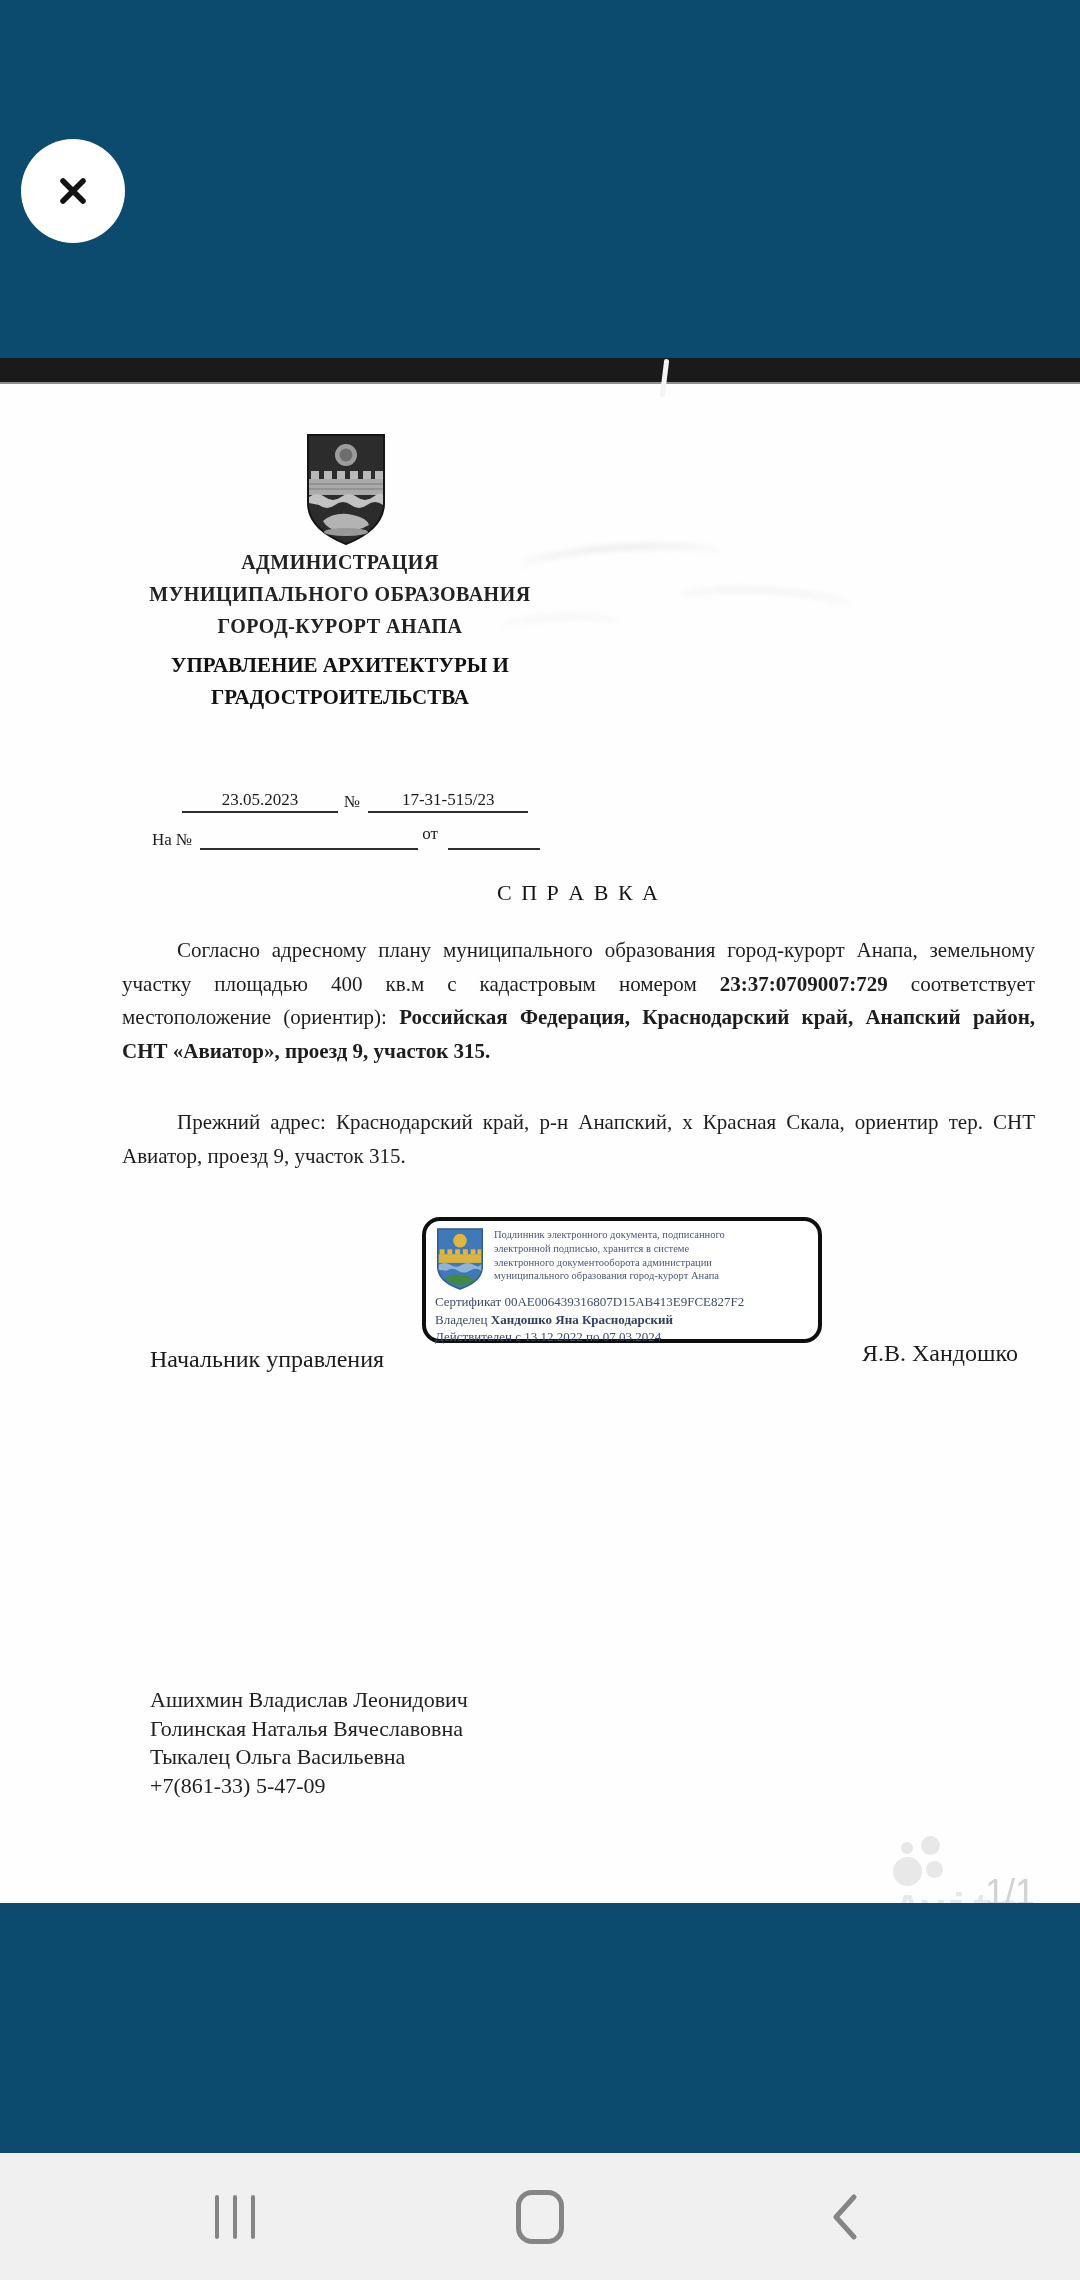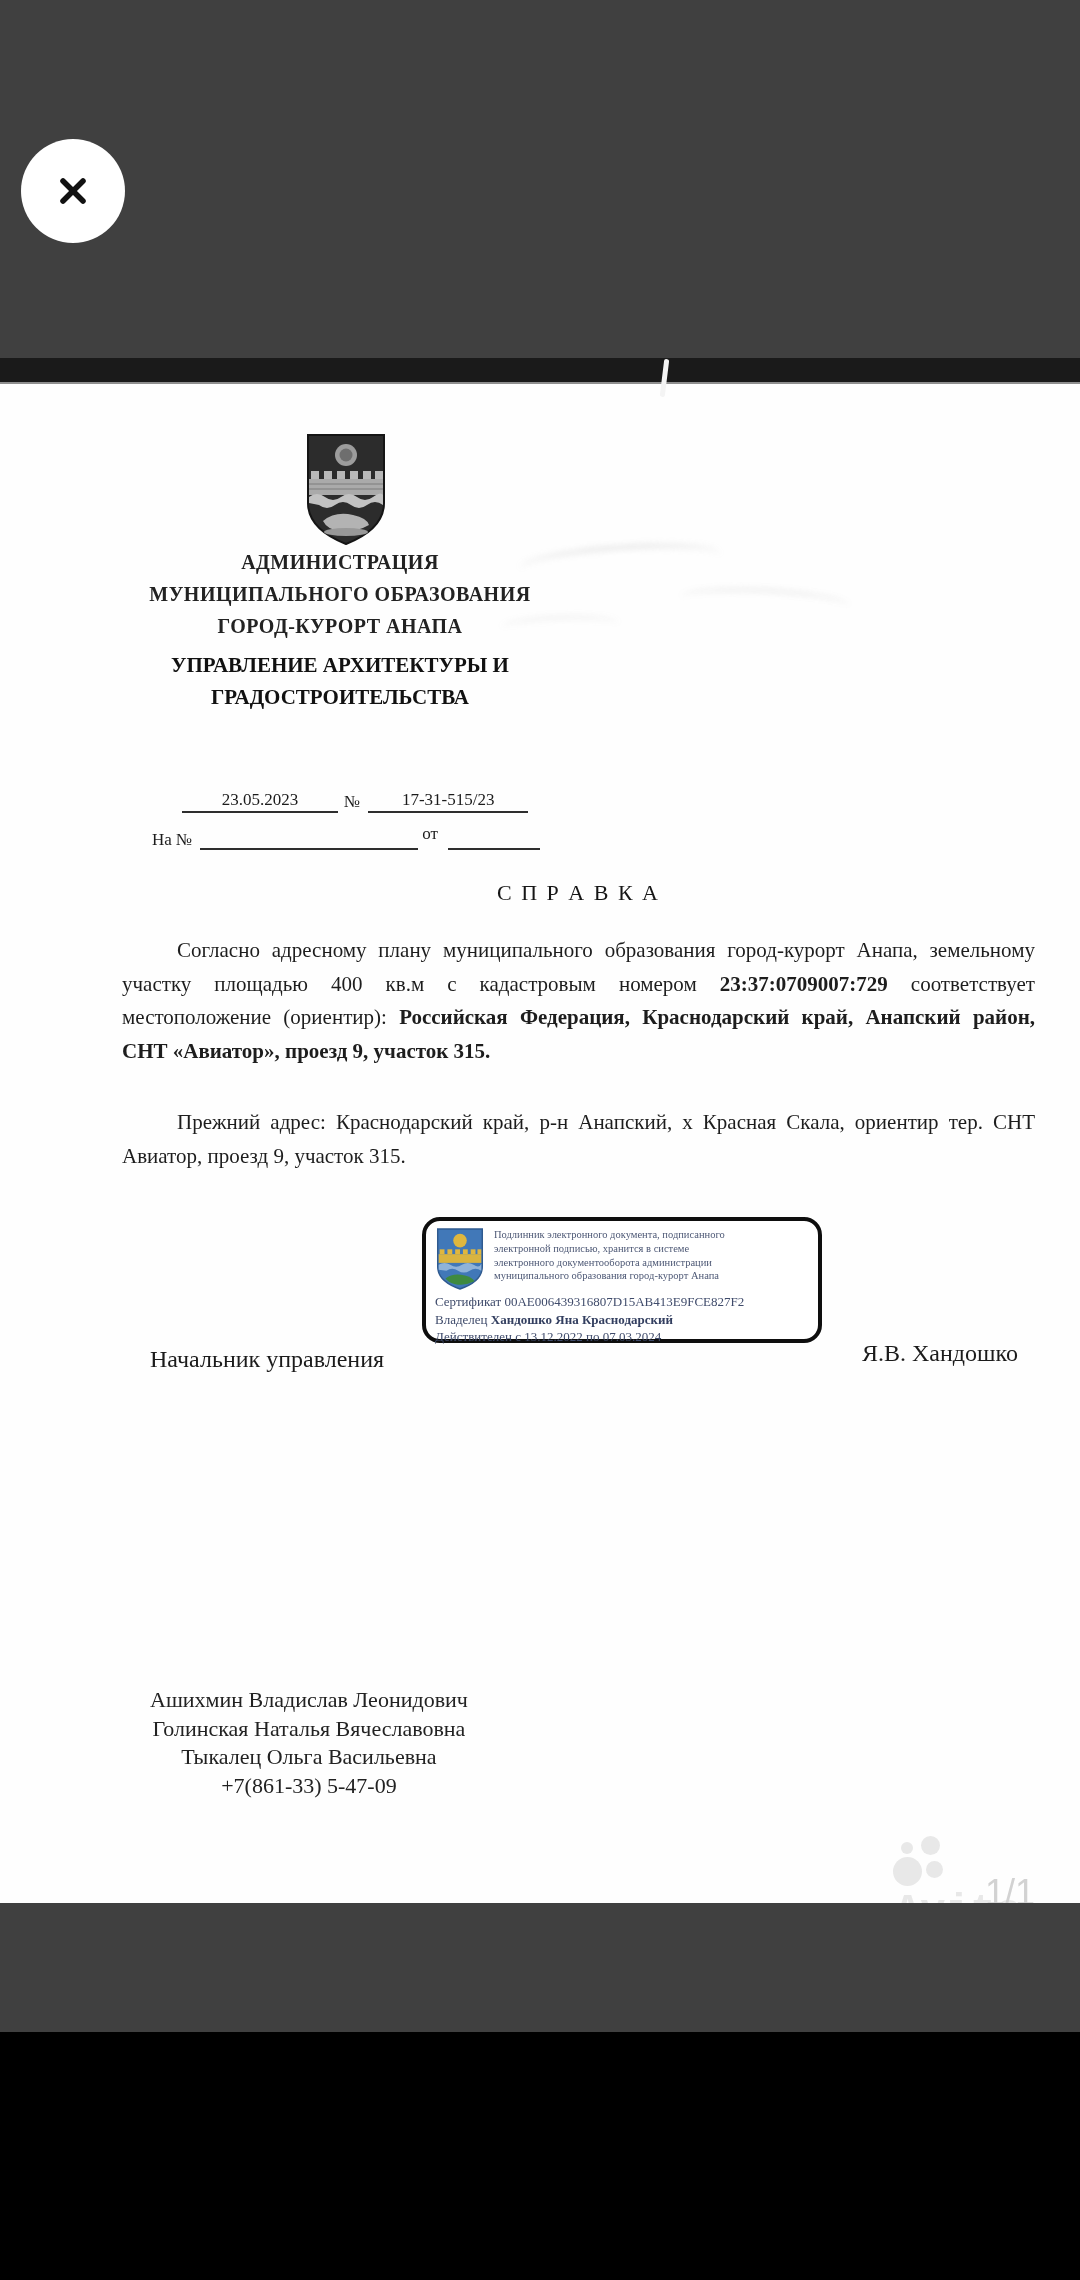--- a/index.html
+++ b/index.html
@@ -1,19 +1,19 @@
 <!DOCTYPE html>
 <html><head>
 <meta charset="utf-8">
 <style>
   * { margin:0; padding:0; box-sizing:border-box; }
   html,body { background:#000; }
   .screen {
-    position:relative; width:1080px; height:2032px;
-    background:#404040; overflow:hidden;
+    position:relative; width:1080px; height:2280px;
+    background:#0c4a6e; overflow:hidden;
     font-family:"Liberation Serif","DejaVu Serif",serif;
   }
 
   
   .close-btn {
     position:absolute; left:21px; top:139px; width:104px; height:104px;
     border-radius:50%; background:#ffffff;
     display:flex; align-items:center; justify-content:center; cursor:pointer;
   }
   .photo-strip {
@@ -76,21 +76,21 @@
   .stamp-top { display:flex; }
   .stamp-emblem { width:50px; height:62px; flex:0 0 50px; margin-top:2px; }
   .stamp-small { margin-left:9px; font-size:10.5px; line-height:13.8px; padding-top:2px; color:#4d5875; }
   .stamp-line { font-size:13px; line-height:17.5px; color:#3f4b6b; white-space:nowrap; }
   .stamp-line b { color:#333f60; }
   .stamp-lines { margin-top:3px; }
 
   .sig-pos  { position:absolute; left:150px; top:962px; font-size:24px; color:#1b1b1b; }
   .sig-name { position:absolute; left:862px; top:956px; font-size:24px; color:#1b1b1b; }
 
-  .contacts { position:absolute; left:150px; top:1302px; font-size:22px; line-height:28.5px; color:#222;text-align:center; }
+  .contacts { position:absolute; left:150px; top:1302px; font-size:22px; line-height:28.5px; color:#222; }
 
   
   .avito { position:absolute; left:893px; top:1452px; display:flex; align-items:flex-start;
            font-family:Liberation Mono, monospace;flex-direction:column; }
   .avito-logo { position:relative; width:58px; height:52px; }
   .avito-logo i { position:absolute; border-radius:50%; background:#e8e8e8; display:block; }
   .dot-a { left:8px;  top:6px;  width:12px; height:12px; }
   .dot-b { left:28px; top:0;    width:19px; height:19px; }
   .dot-c { left:0;    top:21px; width:29px; height:29px; }
   .dot-d { left:33px; top:25px; width:17px; height:17px; }

